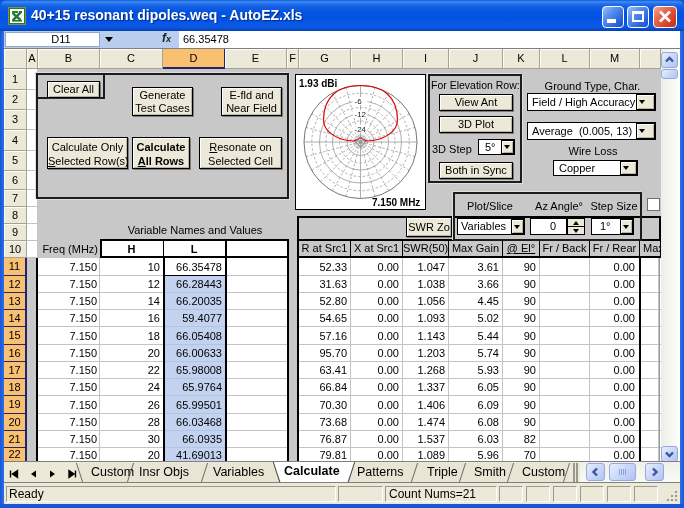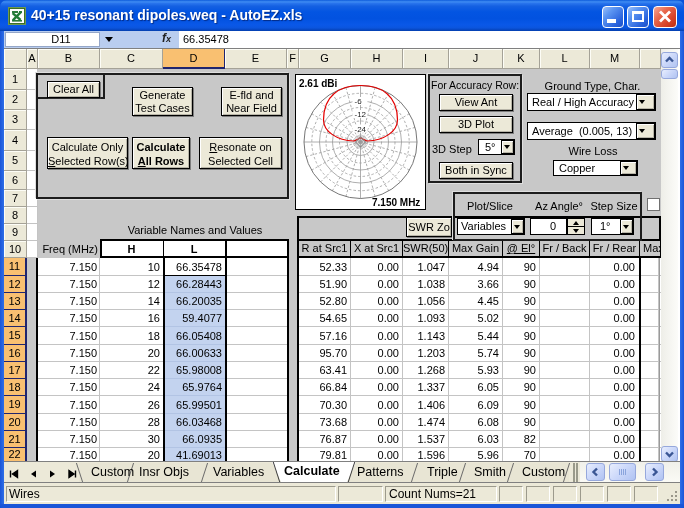--- a/index.html
+++ b/index.html
@@ -136,27 +136,27 @@
 <div style="position:absolute;white-space:nowrap;left:165px;top:413px;width:60px;height:1px;background:#b2c4e4;"></div>
 <div style="position:absolute;white-space:nowrap;left:165px;top:430px;width:60px;height:1px;background:#b2c4e4;"></div>
 <div style="position:absolute;white-space:nowrap;left:165px;top:447px;width:60px;height:1px;background:#b2c4e4;"></div>
 <div style="position:absolute;white-space:nowrap;left:165px;top:461px;width:60px;height:1px;background:#b2c4e4;"></div>
 <div style="position:absolute;white-space:nowrap;left:38px;top:258px;width:62px;height:18px;font-family:&quot;Liberation Sans&quot;,sans-serif;font-size:11px;text-align:right;box-sizing:border-box;padding-right:3px;line-height:18px;">7.150</div>
 <div style="position:absolute;white-space:nowrap;left:100px;top:258px;width:63px;height:18px;font-family:&quot;Liberation Sans&quot;,sans-serif;font-size:11px;text-align:right;box-sizing:border-box;padding-right:3px;line-height:18px;">10</div>
 <div style="position:absolute;white-space:nowrap;left:163px;top:258px;width:62px;height:18px;font-family:&quot;Liberation Sans&quot;,sans-serif;font-size:11px;text-align:right;box-sizing:border-box;padding-right:3px;line-height:18px;">66.35478</div>
 <div style="position:absolute;white-space:nowrap;left:299px;top:258px;width:52px;height:18px;font-family:&quot;Liberation Sans&quot;,sans-serif;font-size:11px;text-align:right;box-sizing:border-box;padding-right:4px;line-height:18px;">52.33</div>
 <div style="position:absolute;white-space:nowrap;left:351px;top:258px;width:52px;height:18px;font-family:&quot;Liberation Sans&quot;,sans-serif;font-size:11px;text-align:right;box-sizing:border-box;padding-right:4px;line-height:18px;">0.00</div>
 <div style="position:absolute;white-space:nowrap;left:403px;top:258px;width:46px;height:18px;font-family:&quot;Liberation Sans&quot;,sans-serif;font-size:11px;text-align:right;box-sizing:border-box;padding-right:4px;line-height:18px;">1.047</div>
-<div style="position:absolute;white-space:nowrap;left:449px;top:258px;width:54px;height:18px;font-family:&quot;Liberation Sans&quot;,sans-serif;font-size:11px;text-align:right;box-sizing:border-box;padding-right:4px;line-height:18px;">4.94</div>
+<div style="position:absolute;white-space:nowrap;left:449px;top:258px;width:54px;height:18px;font-family:&quot;Liberation Sans&quot;,sans-serif;font-size:11px;text-align:right;box-sizing:border-box;padding-right:4px;line-height:18px;">3.61</div>
 <div style="position:absolute;white-space:nowrap;left:503px;top:258px;width:37px;height:18px;font-family:&quot;Liberation Sans&quot;,sans-serif;font-size:11px;text-align:right;box-sizing:border-box;padding-right:4px;line-height:18px;">90</div>
 <div style="position:absolute;white-space:nowrap;left:590px;top:258px;width:50px;height:18px;font-family:&quot;Liberation Sans&quot;,sans-serif;font-size:11px;text-align:right;box-sizing:border-box;padding-right:5px;line-height:18px;">0.00</div>
 <div style="position:absolute;white-space:nowrap;left:38px;top:276px;width:62px;height:17px;font-family:&quot;Liberation Sans&quot;,sans-serif;font-size:11px;text-align:right;box-sizing:border-box;padding-right:3px;line-height:17px;">7.150</div>
 <div style="position:absolute;white-space:nowrap;left:100px;top:276px;width:63px;height:17px;font-family:&quot;Liberation Sans&quot;,sans-serif;font-size:11px;text-align:right;box-sizing:border-box;padding-right:3px;line-height:17px;">12</div>
 <div style="position:absolute;white-space:nowrap;left:163px;top:276px;width:62px;height:17px;font-family:&quot;Liberation Sans&quot;,sans-serif;font-size:11px;text-align:right;box-sizing:border-box;padding-right:3px;line-height:17px;">66.28443</div>
-<div style="position:absolute;white-space:nowrap;left:299px;top:276px;width:52px;height:17px;font-family:&quot;Liberation Sans&quot;,sans-serif;font-size:11px;text-align:right;box-sizing:border-box;padding-right:4px;line-height:17px;">51.90</div>
+<div style="position:absolute;white-space:nowrap;left:299px;top:276px;width:52px;height:17px;font-family:&quot;Liberation Sans&quot;,sans-serif;font-size:11px;text-align:right;box-sizing:border-box;padding-right:4px;line-height:17px;">31.63</div>
 <div style="position:absolute;white-space:nowrap;left:351px;top:276px;width:52px;height:17px;font-family:&quot;Liberation Sans&quot;,sans-serif;font-size:11px;text-align:right;box-sizing:border-box;padding-right:4px;line-height:17px;">0.00</div>
 <div style="position:absolute;white-space:nowrap;left:403px;top:276px;width:46px;height:17px;font-family:&quot;Liberation Sans&quot;,sans-serif;font-size:11px;text-align:right;box-sizing:border-box;padding-right:4px;line-height:17px;">1.038</div>
 <div style="position:absolute;white-space:nowrap;left:449px;top:276px;width:54px;height:17px;font-family:&quot;Liberation Sans&quot;,sans-serif;font-size:11px;text-align:right;box-sizing:border-box;padding-right:4px;line-height:17px;">3.66</div>
 <div style="position:absolute;white-space:nowrap;left:503px;top:276px;width:37px;height:17px;font-family:&quot;Liberation Sans&quot;,sans-serif;font-size:11px;text-align:right;box-sizing:border-box;padding-right:4px;line-height:17px;">90</div>
 <div style="position:absolute;white-space:nowrap;left:590px;top:276px;width:50px;height:17px;font-family:&quot;Liberation Sans&quot;,sans-serif;font-size:11px;text-align:right;box-sizing:border-box;padding-right:5px;line-height:17px;">0.00</div>
 <div style="position:absolute;white-space:nowrap;left:38px;top:293px;width:62px;height:17px;font-family:&quot;Liberation Sans&quot;,sans-serif;font-size:11px;text-align:right;box-sizing:border-box;padding-right:3px;line-height:17px;">7.150</div>
 <div style="position:absolute;white-space:nowrap;left:100px;top:293px;width:63px;height:17px;font-family:&quot;Liberation Sans&quot;,sans-serif;font-size:11px;text-align:right;box-sizing:border-box;padding-right:3px;line-height:17px;">14</div>
 <div style="position:absolute;white-space:nowrap;left:163px;top:293px;width:62px;height:17px;font-family:&quot;Liberation Sans&quot;,sans-serif;font-size:11px;text-align:right;box-sizing:border-box;padding-right:3px;line-height:17px;">66.20035</div>
 <div style="position:absolute;white-space:nowrap;left:299px;top:293px;width:52px;height:17px;font-family:&quot;Liberation Sans&quot;,sans-serif;font-size:11px;text-align:right;box-sizing:border-box;padding-right:4px;line-height:17px;">52.80</div>
 <div style="position:absolute;white-space:nowrap;left:351px;top:293px;width:52px;height:17px;font-family:&quot;Liberation Sans&quot;,sans-serif;font-size:11px;text-align:right;box-sizing:border-box;padding-right:4px;line-height:17px;">0.00</div>
@@ -234,21 +234,21 @@
 <div style="position:absolute;white-space:nowrap;left:351px;top:431px;width:52px;height:17px;font-family:&quot;Liberation Sans&quot;,sans-serif;font-size:11px;text-align:right;box-sizing:border-box;padding-right:4px;line-height:17px;">0.00</div>
 <div style="position:absolute;white-space:nowrap;left:403px;top:431px;width:46px;height:17px;font-family:&quot;Liberation Sans&quot;,sans-serif;font-size:11px;text-align:right;box-sizing:border-box;padding-right:4px;line-height:17px;">1.537</div>
 <div style="position:absolute;white-space:nowrap;left:449px;top:431px;width:54px;height:17px;font-family:&quot;Liberation Sans&quot;,sans-serif;font-size:11px;text-align:right;box-sizing:border-box;padding-right:4px;line-height:17px;">6.03</div>
 <div style="position:absolute;white-space:nowrap;left:503px;top:431px;width:37px;height:17px;font-family:&quot;Liberation Sans&quot;,sans-serif;font-size:11px;text-align:right;box-sizing:border-box;padding-right:4px;line-height:17px;">82</div>
 <div style="position:absolute;white-space:nowrap;left:590px;top:431px;width:50px;height:17px;font-family:&quot;Liberation Sans&quot;,sans-serif;font-size:11px;text-align:right;box-sizing:border-box;padding-right:5px;line-height:17px;">0.00</div>
 <div style="position:absolute;white-space:nowrap;left:38px;top:448px;width:62px;height:14px;font-family:&quot;Liberation Sans&quot;,sans-serif;font-size:11px;text-align:right;box-sizing:border-box;padding-right:3px;line-height:14px;">7.150</div>
 <div style="position:absolute;white-space:nowrap;left:100px;top:448px;width:63px;height:14px;font-family:&quot;Liberation Sans&quot;,sans-serif;font-size:11px;text-align:right;box-sizing:border-box;padding-right:3px;line-height:14px;">20</div>
 <div style="position:absolute;white-space:nowrap;left:163px;top:448px;width:62px;height:14px;font-family:&quot;Liberation Sans&quot;,sans-serif;font-size:11px;text-align:right;box-sizing:border-box;padding-right:3px;line-height:14px;">41.69013</div>
 <div style="position:absolute;white-space:nowrap;left:299px;top:448px;width:52px;height:14px;font-family:&quot;Liberation Sans&quot;,sans-serif;font-size:11px;text-align:right;box-sizing:border-box;padding-right:4px;line-height:14px;">79.81</div>
 <div style="position:absolute;white-space:nowrap;left:351px;top:448px;width:52px;height:14px;font-family:&quot;Liberation Sans&quot;,sans-serif;font-size:11px;text-align:right;box-sizing:border-box;padding-right:4px;line-height:14px;">0.00</div>
-<div style="position:absolute;white-space:nowrap;left:403px;top:448px;width:46px;height:14px;font-family:&quot;Liberation Sans&quot;,sans-serif;font-size:11px;text-align:right;box-sizing:border-box;padding-right:4px;line-height:14px;">1.596</div>
+<div style="position:absolute;white-space:nowrap;left:403px;top:448px;width:46px;height:14px;font-family:&quot;Liberation Sans&quot;,sans-serif;font-size:11px;text-align:right;box-sizing:border-box;padding-right:4px;line-height:14px;">1.089</div>
 <div style="position:absolute;white-space:nowrap;left:449px;top:448px;width:54px;height:14px;font-family:&quot;Liberation Sans&quot;,sans-serif;font-size:11px;text-align:right;box-sizing:border-box;padding-right:4px;line-height:14px;">5.96</div>
 <div style="position:absolute;white-space:nowrap;left:503px;top:448px;width:37px;height:14px;font-family:&quot;Liberation Sans&quot;,sans-serif;font-size:11px;text-align:right;box-sizing:border-box;padding-right:4px;line-height:14px;">70</div>
 <div style="position:absolute;white-space:nowrap;left:590px;top:448px;width:50px;height:14px;font-family:&quot;Liberation Sans&quot;,sans-serif;font-size:11px;text-align:right;box-sizing:border-box;padding-right:5px;line-height:14px;">0.00</div>
 <div style="position:absolute;white-space:nowrap;left:163px;top:241px;width:2px;height:221px;background:#000;"></div>
 <div style="position:absolute;white-space:nowrap;left:225px;top:241px;width:2px;height:221px;background:#000;"></div>
 <div style="position:absolute;white-space:nowrap;left:287px;top:241px;width:2px;height:221px;background:#000;"></div>
 <div style="position:absolute;white-space:nowrap;left:297px;top:216px;width:2px;height:246px;background:#000;"></div>
 <div style="position:absolute;white-space:nowrap;left:639px;top:241px;width:2px;height:221px;background:#000;"></div>
 <div style="position:absolute;white-space:nowrap;left:659px;top:241px;width:2px;height:17px;background:#000;"></div>
 <div style="position:absolute;white-space:nowrap;left:659px;top:258px;width:1px;height:204px;background:#9a9a9a;"></div>
@@ -318,34 +318,34 @@
       <circle cx="64.5" cy="67.0" r="7.0" fill="none" stroke="#9a9a9a" stroke-width="0.8" stroke-dasharray="2.5,2"></circle>
       <rect x="56.5" y="22.0" width="15" height="8" fill="#fff"></rect>
       <text x="58.5" y="29.0" font-family="Liberation Sans" font-size="8" fill="#222">-6</text>
       <rect x="56.5" y="35.0" width="15" height="8" fill="#fff"></rect>
       <text x="58.5" y="42.0" font-family="Liberation Sans" font-size="8" fill="#222">-12</text>
       <rect x="56.5" y="49.5" width="15" height="8" fill="#fff"></rect>
       <text x="58.5" y="56.5" font-family="Liberation Sans" font-size="8" fill="#222">-24</text>
       <path d="M 27.5 45 C 27.5 21 43 10.5 64.5 10.5 C 86 10.5 101.5 21 101.5 45 C 101.5 56.5 88 65.5 71 66 Q 66.5 64.5 64.5 62.5 Q 62.5 64.5 58 66 C 41 65.5 27.5 56.5 27.5 45 Z" fill="none" stroke="#e30000" stroke-width="1.2"></path>
       <rect x="61.0" y="63.5" width="7" height="7" fill="none" stroke="#888" stroke-width="1" transform="rotate(45 64.5 67.0)"></rect>
     </svg></div>
-<div style="position:absolute;white-space:nowrap;left:299px;top:78px;width:60px;height:12px;font-family:&quot;Liberation Sans&quot;,sans-serif;font-size:10px;font-weight:bold;">2.61 dBi</div>
+<div style="position:absolute;white-space:nowrap;left:299px;top:78px;width:60px;height:12px;font-family:&quot;Liberation Sans&quot;,sans-serif;font-size:10px;font-weight:bold;">1.93 dBi</div>
 <div style="position:absolute;white-space:nowrap;left:372px;top:197px;width:50px;height:12px;font-family:&quot;Liberation Sans&quot;,sans-serif;font-size:10px;font-weight:bold;">7.150 MHz</div>
 <div style="position:absolute;white-space:nowrap;left:428px;top:74px;width:94px;height:109px;border:2px solid #1c1c1c;box-sizing:border-box;box-shadow:-1px -1px 0 #dedede,1px 1px 0 #dedede;"></div>
-<div style="position:absolute;white-space:nowrap;left:431px;top:79px;width:91px;height:12px;font-family:&quot;Liberation Sans&quot;,sans-serif;font-size:10.5px;">For Accuracy Row:</div>
+<div style="position:absolute;white-space:nowrap;left:431px;top:79px;width:91px;height:12px;font-family:&quot;Liberation Sans&quot;,sans-serif;font-size:10.5px;">For Elevation Row:</div>
 <div style="position:absolute;white-space:nowrap;left:439px;top:94px;width:74px;height:17px;line-height:15px;background:#ece9d8;border:1px solid #000;box-sizing:border-box;font-family:&quot;Liberation Sans&quot;,sans-serif;font-size:11px;text-align:center;box-shadow:inset 1px 1px 0 #fff,inset -1px -1px 0 #b8b5a8,1px 1px 0 rgba(64,64,64,0.55);">View Ant</div>
 <div style="position:absolute;white-space:nowrap;left:439px;top:116px;width:74px;height:17px;line-height:15px;background:#ece9d8;border:1px solid #000;box-sizing:border-box;font-family:&quot;Liberation Sans&quot;,sans-serif;font-size:11px;text-align:center;box-shadow:inset 1px 1px 0 #fff,inset -1px -1px 0 #b8b5a8,1px 1px 0 rgba(64,64,64,0.55);">3D Plot</div>
 <div style="position:absolute;white-space:nowrap;left:432px;top:143px;width:46px;height:12px;font-family:&quot;Liberation Sans&quot;,sans-serif;font-size:11px;">3D Step</div>
 <div style="position:absolute;white-space:nowrap;left:478px;top:139px;width:37px;height:16px;background:#fff;border:1px solid #000;box-sizing:border-box;font-family:&quot;Liberation Sans&quot;,sans-serif;font-size:11px;line-height:14px;padding-left:6px;text-align:left;">5°</div>
 <div style="position:absolute;white-space:nowrap;left:501px;top:140px;width:13px;height:14px;background:#ece9d8;border:1px solid #000;box-sizing:border-box;box-shadow:inset 1px 1px 0 #fff,inset -1px -1px 0 #b8b5a8;">
     <div style="position:absolute;left:2px;top:4px;width:0;height:0;border-left:3.5px solid transparent;border-right:3.5px solid transparent;border-top:4.5px solid #000;"></div>
   </div>
 <div style="position:absolute;white-space:nowrap;left:439px;top:162px;width:74px;height:17px;line-height:15px;background:#ece9d8;border:1px solid #000;box-sizing:border-box;font-family:&quot;Liberation Sans&quot;,sans-serif;font-size:11px;text-align:center;box-shadow:inset 1px 1px 0 #fff,inset -1px -1px 0 #b8b5a8,1px 1px 0 rgba(64,64,64,0.55);">Both in Sync</div>
 <div style="position:absolute;white-space:nowrap;left:540px;top:80px;width:105px;height:12px;font-family:&quot;Liberation Sans&quot;,sans-serif;font-size:11px;text-align:center;">Ground Type, Char.</div>
-<div style="position:absolute;white-space:nowrap;left:527px;top:93px;width:129px;height:18px;background:#fff;border:1px solid #000;box-sizing:border-box;font-family:&quot;Liberation Sans&quot;,sans-serif;font-size:11px;line-height:16px;padding-left:4px;text-align:left;">Real / High Accuracy</div>
+<div style="position:absolute;white-space:nowrap;left:527px;top:93px;width:129px;height:18px;background:#fff;border:1px solid #000;box-sizing:border-box;font-family:&quot;Liberation Sans&quot;,sans-serif;font-size:11px;line-height:16px;padding-left:4px;text-align:left;">Field / High Accuracy</div>
 <div style="position:absolute;white-space:nowrap;left:636px;top:94px;width:19px;height:16px;background:#ece9d8;border:1px solid #000;box-sizing:border-box;box-shadow:inset 1px 1px 0 #fff,inset -1px -1px 0 #b8b5a8;">
     <div style="position:absolute;left:2px;top:5px;width:0;height:0;border-left:3.5px solid transparent;border-right:3.5px solid transparent;border-top:4.5px solid #000;"></div>
   </div>
 <div style="position:absolute;white-space:nowrap;left:527px;top:122px;width:129px;height:18px;background:#fff;border:1px solid #000;box-sizing:border-box;font-family:&quot;Liberation Sans&quot;,sans-serif;font-size:11px;line-height:16px;padding-left:4px;text-align:left;">Average&nbsp; (0.005, 13)</div>
 <div style="position:absolute;white-space:nowrap;left:636px;top:123px;width:19px;height:16px;background:#ece9d8;border:1px solid #000;box-sizing:border-box;box-shadow:inset 1px 1px 0 #fff,inset -1px -1px 0 #b8b5a8;">
     <div style="position:absolute;left:2px;top:5px;width:0;height:0;border-left:3.5px solid transparent;border-right:3.5px solid transparent;border-top:4.5px solid #000;"></div>
   </div>
 <div style="position:absolute;white-space:nowrap;left:548px;top:145px;width:90px;height:12px;font-family:&quot;Liberation Sans&quot;,sans-serif;font-size:11px;text-align:center;">Wire Loss</div>
 <div style="position:absolute;white-space:nowrap;left:553px;top:160px;width:85px;height:16px;background:#fff;border:1px solid #000;box-sizing:border-box;font-family:&quot;Liberation Sans&quot;,sans-serif;font-size:11px;line-height:14px;padding-left:5px;text-align:left;">Copper</div>
 <div style="position:absolute;white-space:nowrap;left:620px;top:161px;width:17px;height:14px;background:#ece9d8;border:1px solid #000;box-sizing:border-box;box-shadow:inset 1px 1px 0 #fff,inset -1px -1px 0 #b8b5a8;">
@@ -415,21 +415,21 @@
     </svg></div>
 <div style="position:absolute;white-space:nowrap;left:609px;top:463px;width:27px;height:18px;background:linear-gradient(135deg,#e8eefd 0%,#cdd9fa 45%,#b0c3f2 100%);border:1px solid #96a8dc;border-radius:3px;box-sizing:border-box;"><svg width="25" height="16" viewBox="0 0 25 16">
       <path d="M9.5 5 L9.5 11 M11.5 5 L11.5 11 M13.5 5 L13.5 11 M15.5 5 L15.5 11" stroke="#8aa4dc" stroke-width="1"></path>
     </svg></div>
 <div style="position:absolute;white-space:nowrap;left:645px;top:463px;width:19px;height:18px;background:linear-gradient(135deg,#e8eefd 0%,#cdd9fa 45%,#b0c3f2 100%);border:1px solid #96a8dc;border-radius:3px;box-sizing:border-box;"><svg width="17" height="16" viewBox="0 0 17 16">
       <path d="M7 4.5 L10.5 8 L7 11.5" fill="none" stroke="#3a5694" stroke-width="2.4"></path>
     </svg></div>
 <div style="position:absolute;white-space:nowrap;left:4px;top:482px;width:677px;height:1px;background:#808080;"></div>
 <div style="position:absolute;white-space:nowrap;left:4px;top:483px;width:677px;height:21px;background:#ece9d8;"></div>
 <div style="position:absolute;white-space:nowrap;left:6px;top:486px;width:330px;height:16px;border:1px solid;border-color:#9c9a8c #fff #fff #9c9a8c;box-sizing:border-box;"></div>
-<div style="position:absolute;white-space:nowrap;left:9px;top:487px;width:100px;height:14px;font-family:&quot;Liberation Sans&quot;,sans-serif;font-size:12px;">Wires</div>
+<div style="position:absolute;white-space:nowrap;left:9px;top:487px;width:100px;height:14px;font-family:&quot;Liberation Sans&quot;,sans-serif;font-size:12px;">Ready</div>
 <div style="position:absolute;white-space:nowrap;left:338px;top:486px;width:45px;height:16px;border:1px solid;border-color:#9c9a8c #fff #fff #9c9a8c;box-sizing:border-box;"></div>
 <div style="position:absolute;white-space:nowrap;left:385px;top:486px;width:112px;height:16px;border:1px solid;border-color:#9c9a8c #fff #fff #9c9a8c;box-sizing:border-box;"></div>
 <div style="position:absolute;white-space:nowrap;left:389px;top:487px;width:110px;height:14px;font-family:&quot;Liberation Sans&quot;,sans-serif;font-size:12px;">Count Nums=21</div>
 <div style="position:absolute;white-space:nowrap;left:499px;top:486px;width:24px;height:16px;border:1px solid;border-color:#9c9a8c #fff #fff #9c9a8c;box-sizing:border-box;"></div>
 <div style="position:absolute;white-space:nowrap;left:526px;top:486px;width:24px;height:16px;border:1px solid;border-color:#9c9a8c #fff #fff #9c9a8c;box-sizing:border-box;"></div>
 <div style="position:absolute;white-space:nowrap;left:553px;top:486px;width:24px;height:16px;border:1px solid;border-color:#9c9a8c #fff #fff #9c9a8c;box-sizing:border-box;"></div>
 <div style="position:absolute;white-space:nowrap;left:580px;top:486px;width:24px;height:16px;border:1px solid;border-color:#9c9a8c #fff #fff #9c9a8c;box-sizing:border-box;"></div>
 <div style="position:absolute;white-space:nowrap;left:607px;top:486px;width:24px;height:16px;border:1px solid;border-color:#9c9a8c #fff #fff #9c9a8c;box-sizing:border-box;"></div>
 <div style="position:absolute;white-space:nowrap;left:634px;top:486px;width:24px;height:16px;border:1px solid;border-color:#9c9a8c #fff #fff #9c9a8c;box-sizing:border-box;"></div>
 <div style="position:absolute;white-space:nowrap;left:666px;top:489px;width:13px;height:13px;"><svg width="13" height="13" viewBox="0 0 13 13">

